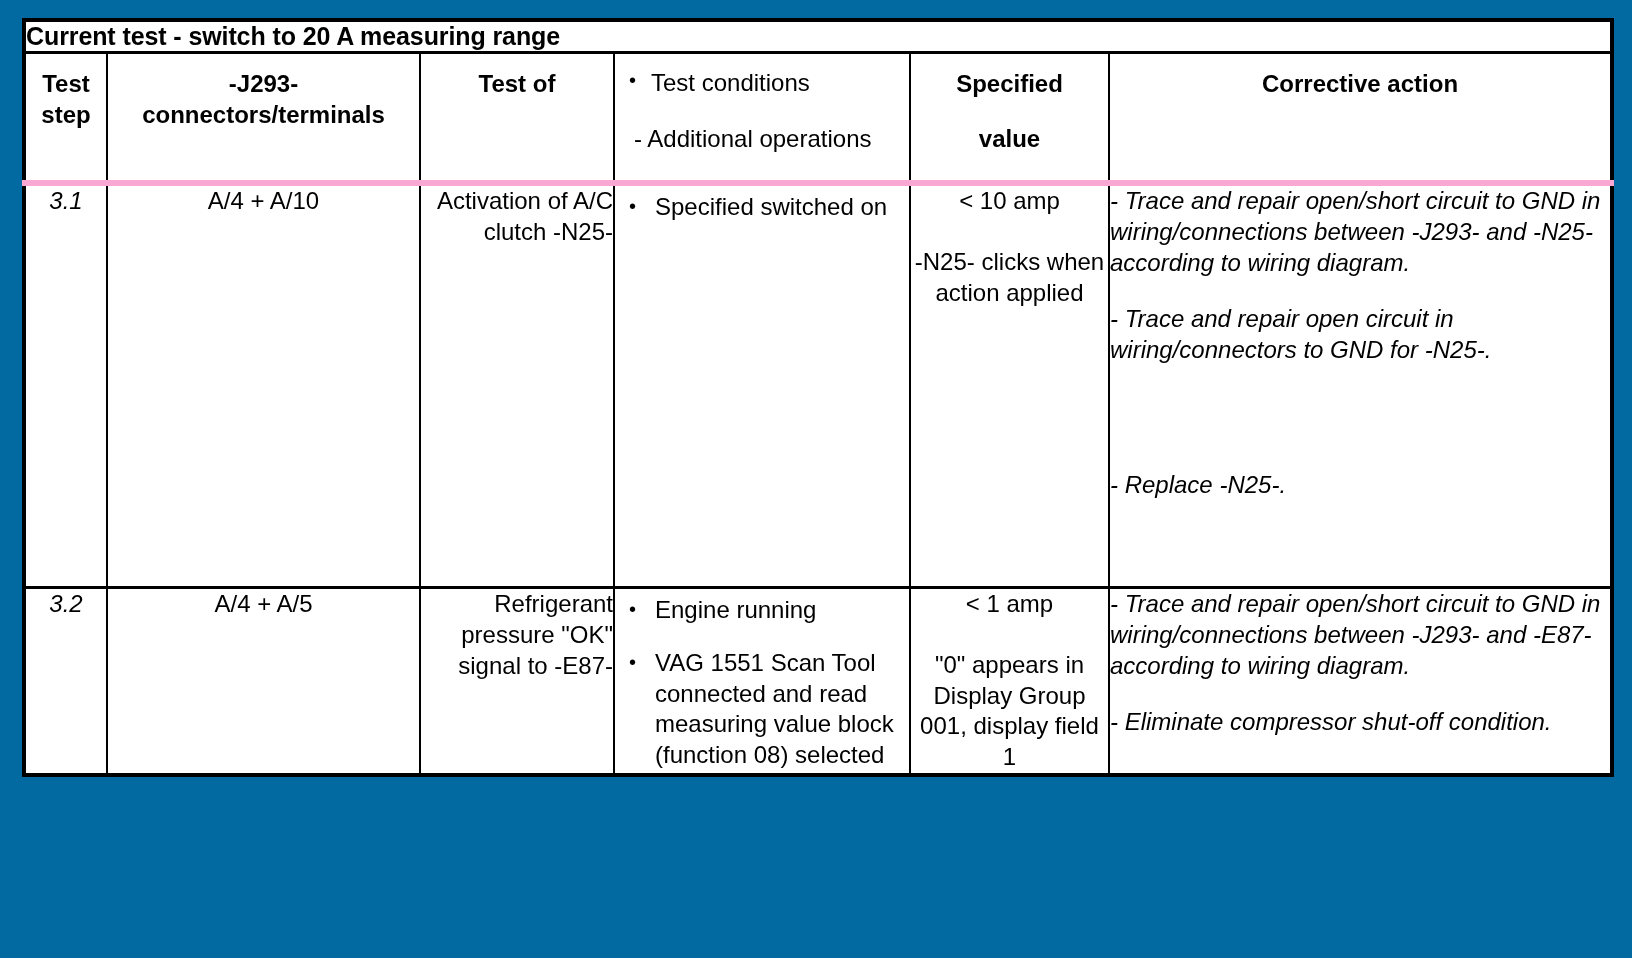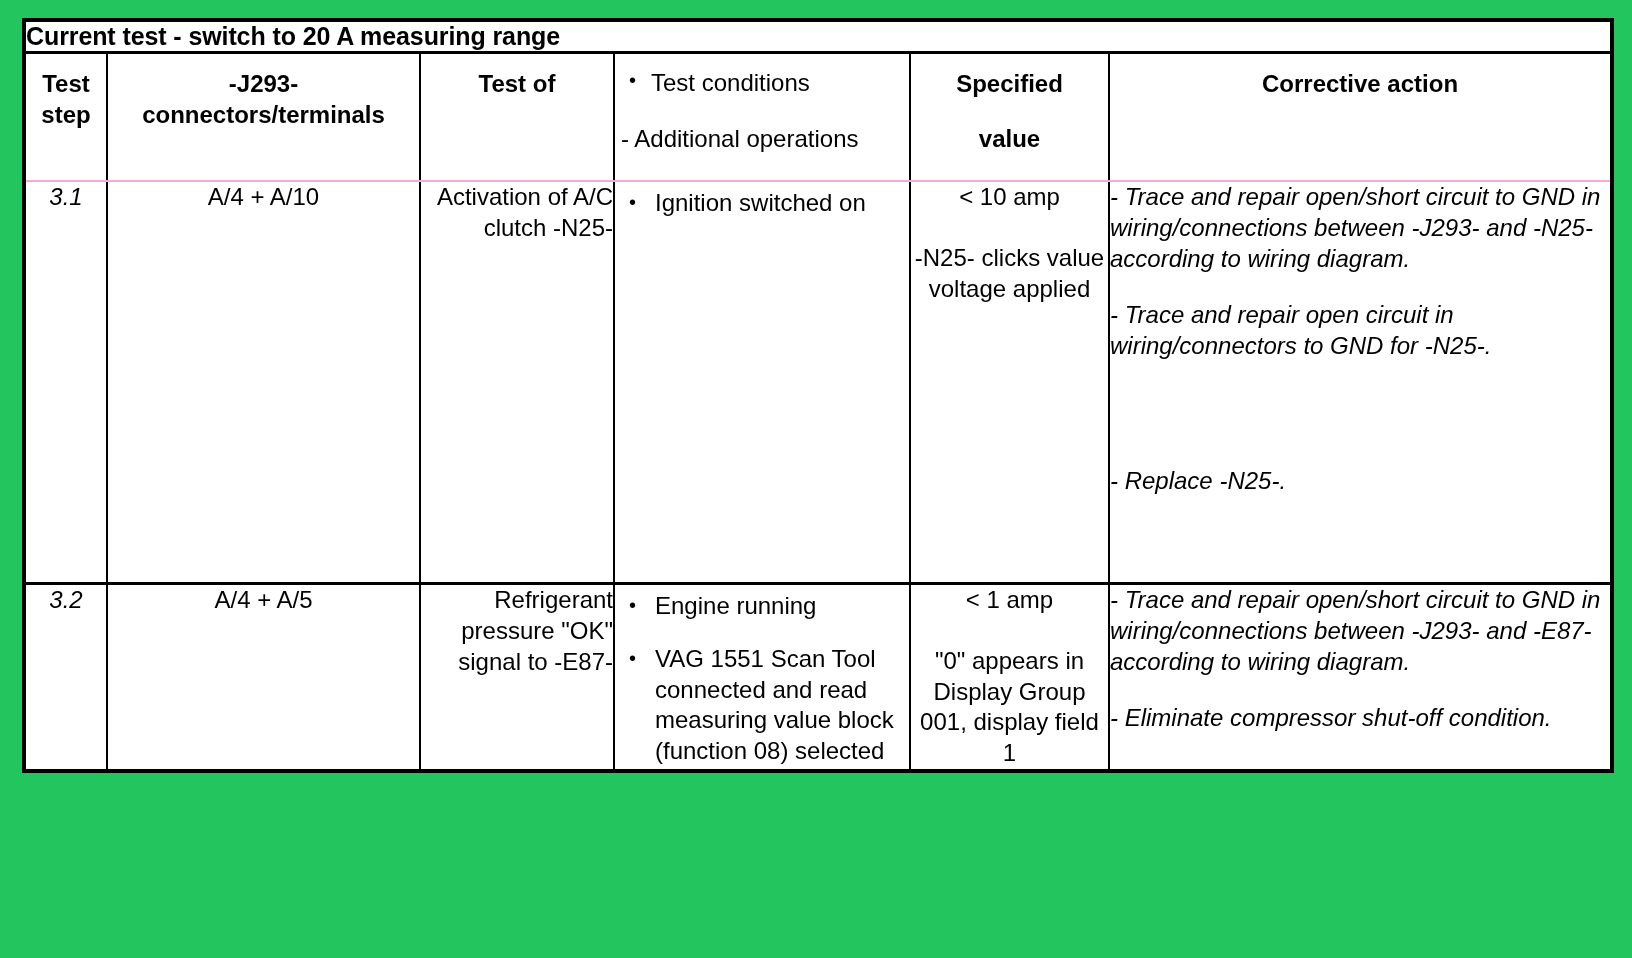--- a/index.html
+++ b/index.html
@@ -12,21 +12,21 @@
     height: 958px;
     font-family: "Liberation Sans", sans-serif;
     color: #000000;
     overflow: hidden;
   }
 
   .page {
     position: relative;
     width: 1632px;
     height: 958px;
-    background: #22c55e;
+    background: #0369a1;
   }
 
   .doc-table {
     position: absolute;
     left: 22px;
     top: 18px;
     width: 1588px;
     border-collapse: collapse;
     border: 4px solid #000;
     table-layout: fixed;
@@ -46,21 +46,21 @@
     border-bottom: 3px solid #000;
     padding: 9px 0 10px 12px;
     font-size: 25px;
     font-weight: bold;
     line-height: 1.15;
     letter-spacing: -0.1px;
   }
 
   
   .head-row td {
-    border-bottom: 2px solid #f9a8d4;
+    border-bottom: 6px solid #f9a8d4;
     font-weight: bold;
     font-size: 24px;
     line-height: 1.3;
     text-align: center;
     padding: 14px 6px 26px 6px;
   }
   .head-row td.th-left {
     text-align: left;
     font-weight: normal;
   }
@@ -84,21 +84,21 @@
     align-items: flex-start;
     margin: 0 0 0 8px;
   }
   .cond-head .bullet-dot {
     flex: 0 0 auto;
     width: 22px;
     font-size: 20px;
     line-height: 1.25;
   }
   .cond-head .dash-line {
-    margin: 26px 0 0 0;
+    margin: 26px 0 0 13px;
   }
 
   
   .body-row td {
     font-size: 24px;
     line-height: 1.28;
     border-bottom: 3px solid #000;
   }
   .body-row:last-child td {
     border-bottom: none;
@@ -217,26 +217,26 @@
       </td>
     </tr>
 
     <tr class="body-row row-31">
       <td class="cell-step">3.1</td>
       <td class="cell-terminals">A/4 + A/10</td>
       <td class="cell-testof">Activation of A/C clutch -N25-</td>
       <td class="cell-conditions">
         <div class="bullet-item">
           <span class="dot">•</span>
-          <span class="btext">Ignition switched on</span>
+          <span class="btext">Specified switched on</span>
         </div>
       </td>
       <td class="cell-spec">
         <div class="spec-primary">&lt; 10 amp</div>
-        <div class="spec-note">-N25- clicks value voltage applied</div>
+        <div class="spec-note">-N25- clicks when action applied</div>
       </td>
       <td class="cell-action">
         <div class="action-item">- Trace and repair open/short circuit to GND in wiring/connections between -J293- and -N25- according to wiring diagram.</div>
         <div class="action-item">- Trace and repair open circuit in wiring/connectors to GND for -N25-.</div>
         <div class="action-item spaced-lg">- Replace -N25-.</div>
       </td>
     </tr>
 
     <tr class="body-row row-32">
       <td class="cell-step">3.2</td>

